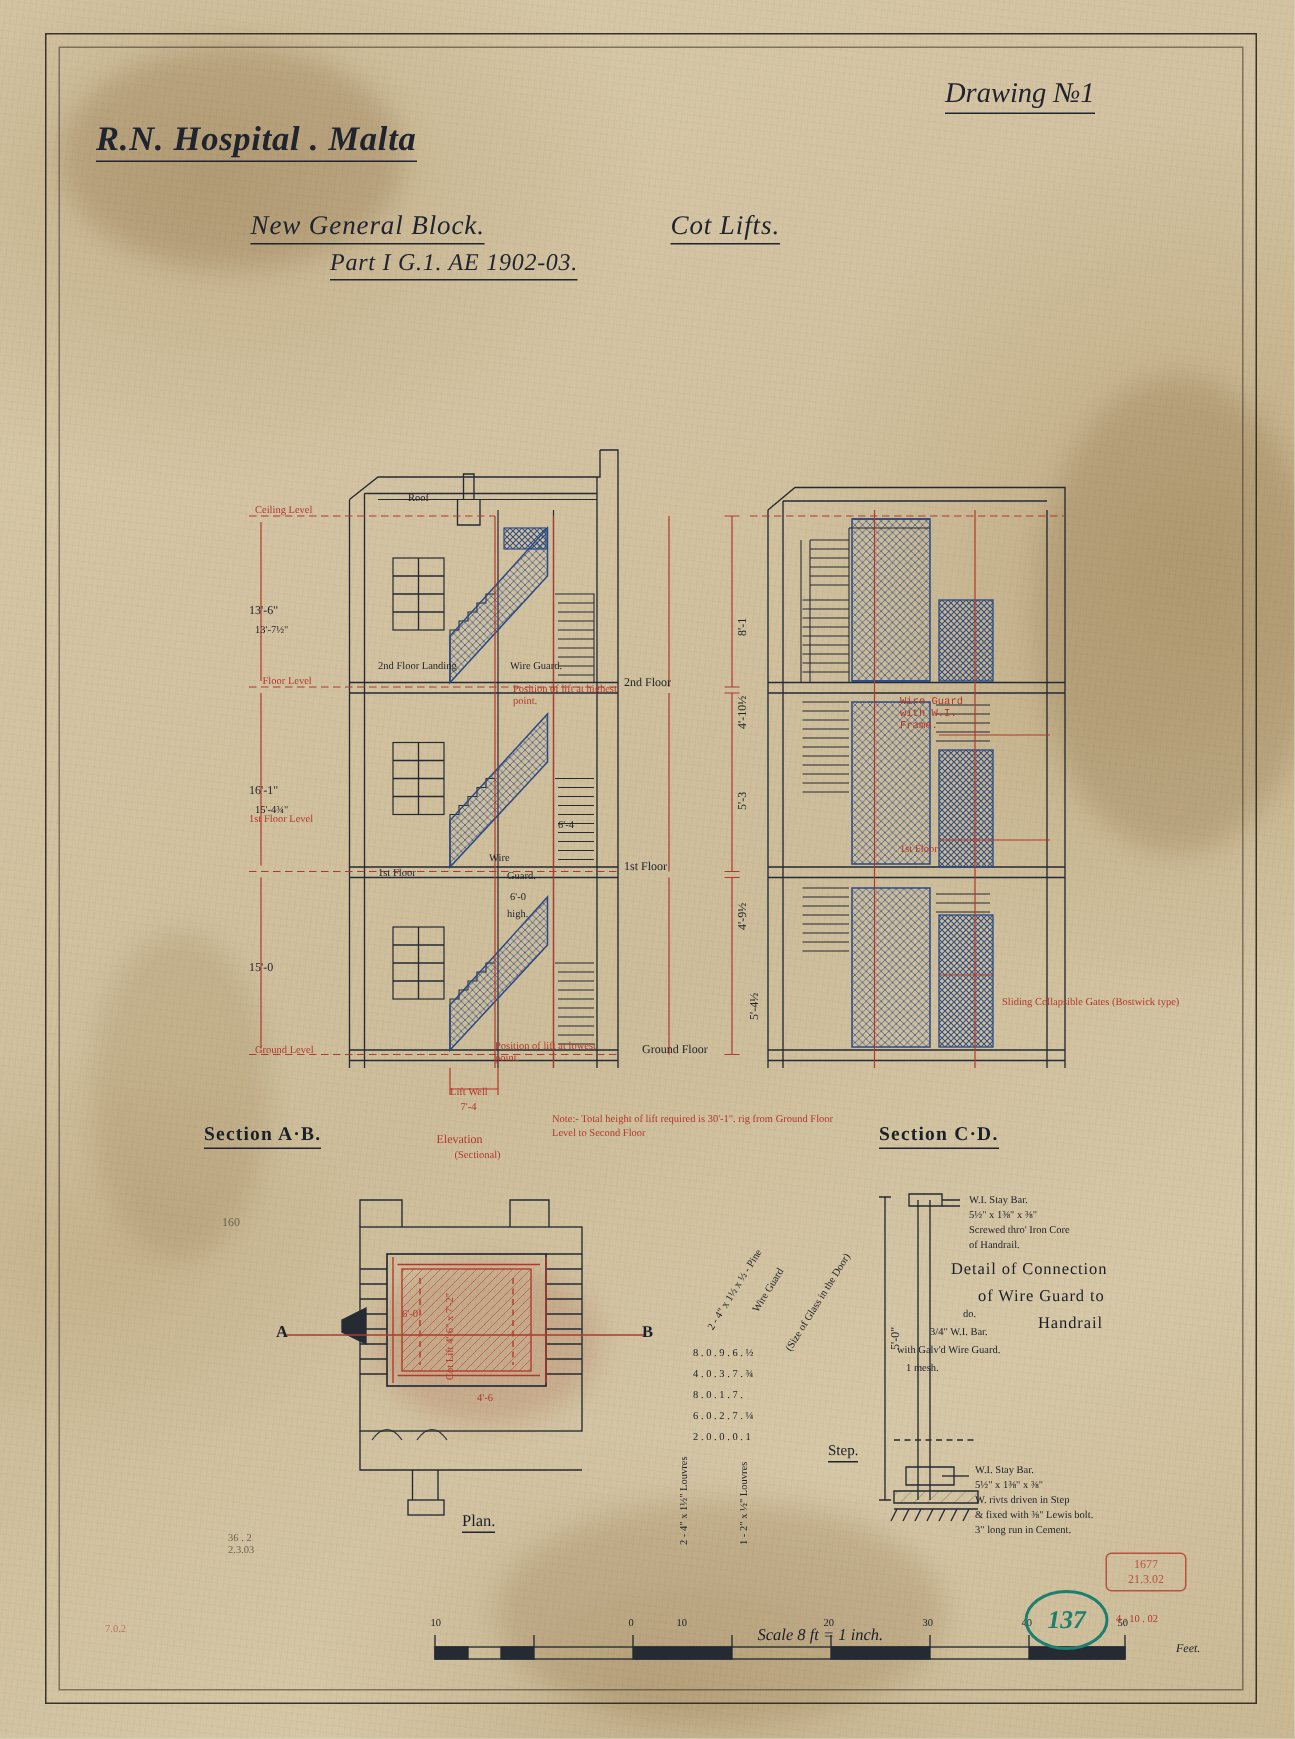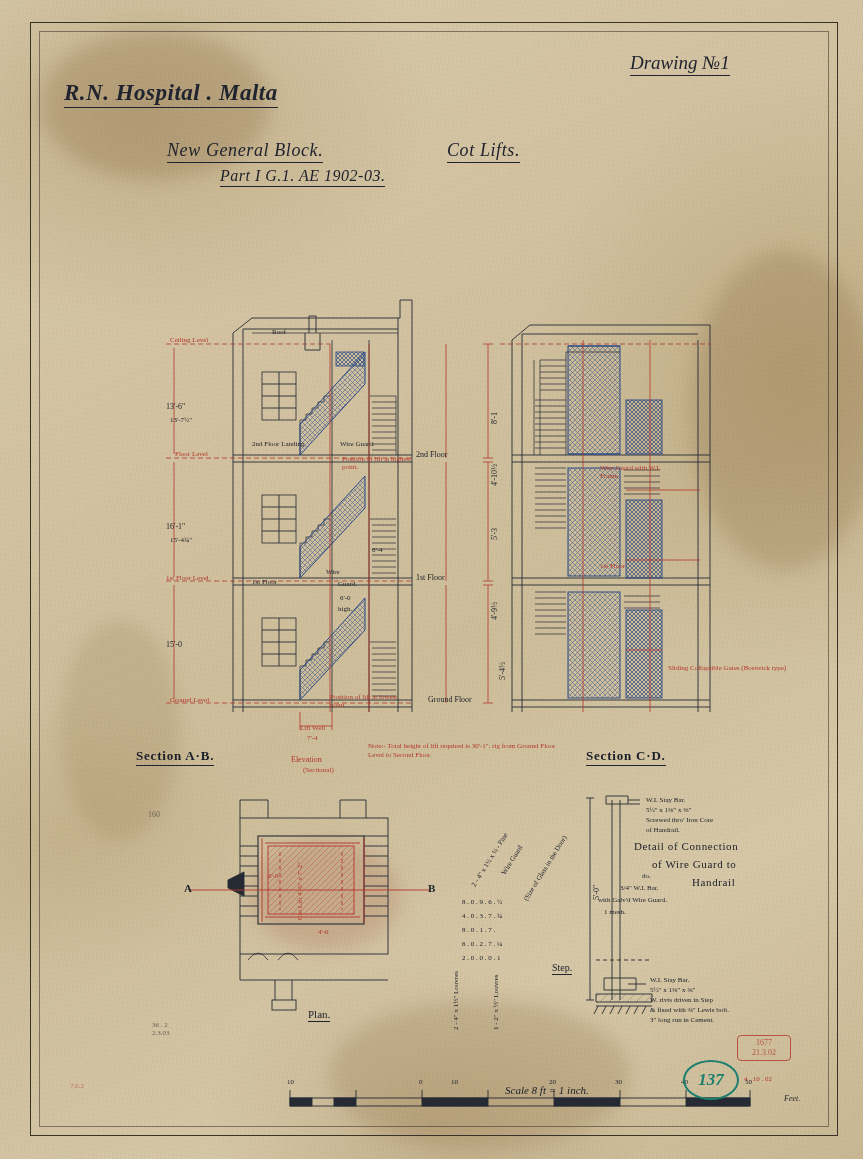--- a/index.html
+++ b/index.html
@@ -240,21 +240,21 @@
     <rect x="290" y="1098" width="22" height="8" fill="#252a33"></rect>
     <rect x="334" y="1098" width="22" height="8" fill="#252a33"></rect>
     <rect x="422" y="1098" width="66" height="8" fill="#252a33"></rect>
     <rect x="554" y="1098" width="66" height="8" fill="#252a33"></rect>
     <rect x="686" y="1098" width="64" height="8" fill="#252a33"></rect>
   </g>
 </svg>
 
 <div class="ink red lbl7" style="left:170px;top:336px;">Ceiling Level</div>
 <div class="ink red lbl7" style="left:175px;top:450px;">Floor Level</div>
-<div class="ink red lbl7" style="left:166px;top:574px;font-family:Liberation Serif, serif;">1st Floor Level</div>
+<div class="ink red lbl7" style="left:166px;top:542px;font-family:Liberation Serif, serif;">1st Floor Level</div>
 <div class="ink red lbl7" style="left:170px;top:696px;">Ground Level</div>
 
 <div class="ink blk lbl8" style="left:166px;top:402px;">13'-6"</div>
 <div class="ink blk lbl7" style="left:170px;top:416px;">13'-7½"</div>
 <div class="ink blk lbl8" style="left:166px;top:522px;">16'-1"</div>
 <div class="ink blk lbl7" style="left:170px;top:536px;">15'-4¾"</div>
 <div class="ink blk lbl8" style="left:166px;top:640px;">15'-0</div>
 
 <div class="ink blk lbl7" style="left:272px;top:328px;">Roof</div>
 <div class="ink blk lbl7" style="left:252px;top:440px;">2nd Floor Landing</div>
@@ -273,21 +273,21 @@
 <div class="ink red lbl7" style="left:300px;top:724px;">Lift Well</div>
 <div class="ink red lbl7" style="left:307px;top:734px;">7'-4</div>
 <div class="ink blk lbl7" style="left:372px;top:546px;">6'-4</div>
 
 <div class="ink blk lbl8 rot90" style="left:490px;top:424px;">8'-1</div>
 <div class="ink blk lbl8 rot90" style="left:490px;top:486px;">4'-10½</div>
 <div class="ink blk lbl8 rot90" style="left:490px;top:540px;">5'-3</div>
 <div class="ink blk lbl8 rot90" style="left:490px;top:620px;">4'-9½</div>
 <div class="ink blk lbl8 rot90" style="left:498px;top:680px;">5'-4½</div>
 
-<div class="ink red lbl7" style="left:600px;top:464px;width:62px;white-space:normal;line-height:1.15;">Wire Guard with W.I. Frame.</div>
+<div class="ink red lbl7" style="left:600px;top:464px;width:62px;white-space:normal;line-height:1.15;font-family:Liberation Mono, monospace;">Wire Guard with W.I. Frame.</div>
 <div class="ink red lbl7" style="left:600px;top:562px;">1st Floor</div>
 <div class="ink red lbl7" style="left:668px;top:664px;width:126px;white-space:normal;line-height:1.2;">Sliding Collapsible Gates (Bostwick type)</div>
 
 <div class="ink blk sech ul" style="left:136px;top:748px;">Section  A·B.</div>
 <div class="ink blk sech ul" style="left:586px;top:748px;">Section  C·D.</div>
 <div class="ink red lbl8" style="left:291px;top:755px;">Elevation</div>
 <div class="ink red lbl7" style="left:303px;top:766px;">(Sectional)</div>
 <div class="ink red lbl7" style="left:368px;top:742px;width:190px;white-space:normal;line-height:1.35;">Note:- Total height of lift required is 30'-1". rig from Ground Floor Level to Second Floor</div>
 
 <div class="ink blk lbl11 ul" style="left:308px;top:1008px;">Plan.</div>

